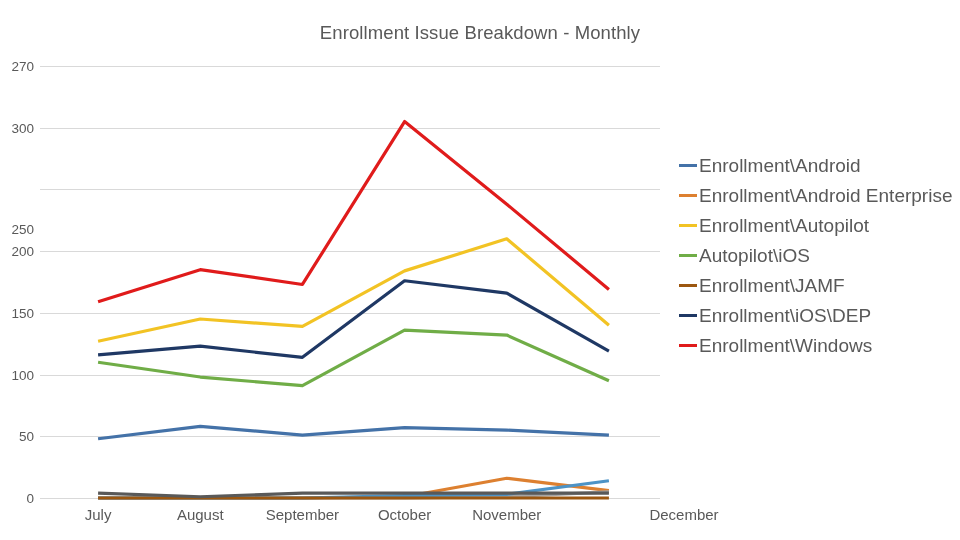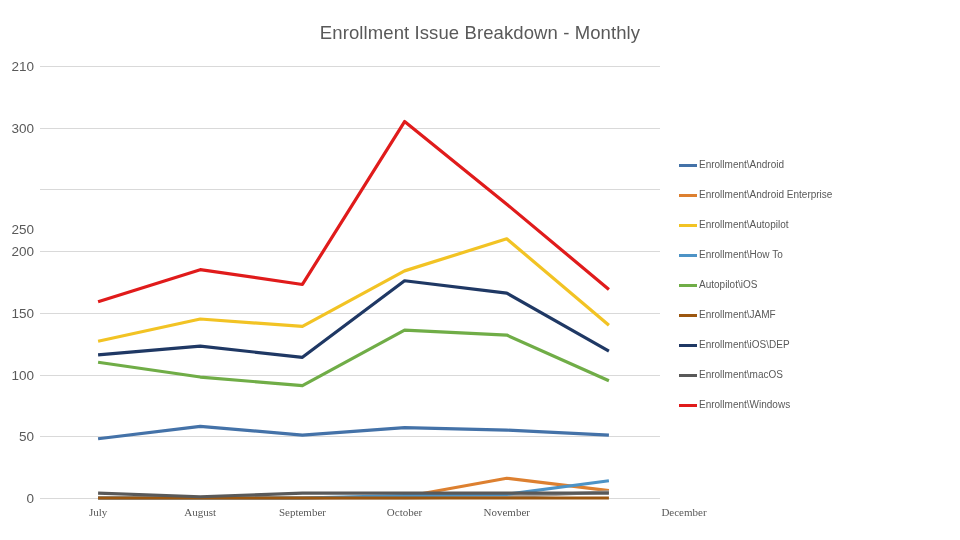--- a/index.html
+++ b/index.html
@@ -80,25 +80,24 @@
   #x-axis-labels {
     position: absolute;
     left: 47px;
     top: 506px;
     width: 613px;
     height: 30px;
   }
   .x-tick-label {
     position: absolute;
     top: 0;
-    font-size: 11px;
+    font-size: 15px;
     color: #595959;
     transform: translateX(-50%);
     white-space: nowrap;
-    font-family: Liberation Serif, serif;
   }
   
   #legend {
     position: absolute;
     left: 679px;
     top: 150px;
     width: 275px;
   }
   .legend-item {
     display: flex;
@@ -106,21 +105,21 @@
     height: 30px;
   }
   .legend-swatch {
     width: 18px;
     height: 3px;
     flex: 0 0 18px;
     margin-right: 2px;
     border-radius: 0;
   }
   .legend-label {
-    font-size: 10px;
+    font-size: 19px;
     color: #595959;
     white-space: nowrap;
     line-height: 1;
   }
 </style>
 </head>
 <body>
 
 <div id="chart-root">
 
@@ -134,21 +133,21 @@
       <div class="y-tick-label" style="top: 374.571px;">100</div>
       <div class="y-tick-mark" style="top: 374.571px;"></div>
       <div class="y-tick-label" style="top: 312.857px;">150</div>
       <div class="y-tick-mark" style="top: 312.857px;"></div>
       <div class="y-tick-label" style="top: 251.143px; margin-left: 36px;">200</div>
       <div class="y-tick-mark" style="top: 251.143px;"></div>
       <div class="y-tick-label" style="top: 189.429px; margin-top: 40px;">250</div>
       <div class="y-tick-mark" style="top: 189.429px;"></div>
       <div class="y-tick-label" style="top: 127.714px;">300</div>
       <div class="y-tick-mark" style="top: 127.714px;"></div>
-      <div class="y-tick-label" style="top: 66px;">210</div>
+      <div class="y-tick-label" style="top: 66px;">270</div>
       <div class="y-tick-mark" style="top: 66px;"></div>
     </div>
 
   <div id="plot-area">
       <div class="gridline" style="top: 0px;"></div>
       <div class="gridline" style="top: 61.7143px;"></div>
       <div class="gridline" style="top: 123.429px;"></div>
       <div class="gridline" style="top: 185.143px;"></div>
       <div class="gridline" style="top: 246.857px;"></div>
       <div class="gridline" style="top: 308.571px;"></div>
@@ -184,38 +183,30 @@
       </div>
       <div class="legend-item">
         <span class="legend-swatch" style="background: rgb(221, 128, 48);"></span>
         <span class="legend-label">Enrollment\Android Enterprise</span>
       </div>
       <div class="legend-item">
         <span class="legend-swatch" style="background: rgb(242, 195, 36);"></span>
         <span class="legend-label">Enrollment\Autopilot</span>
       </div>
       <div class="legend-item">
-        <span class="legend-swatch" style="background: rgb(77, 147, 198);"></span>
-        <span class="legend-label">Enrollment\How To</span>
-      </div>
-      <div class="legend-item">
         <span class="legend-swatch" style="background: rgb(112, 173, 71);"></span>
         <span class="legend-label">Autopilot\iOS</span>
       </div>
       <div class="legend-item">
         <span class="legend-swatch" style="background: rgb(156, 87, 16);"></span>
         <span class="legend-label">Enrollment\JAMF</span>
       </div>
       <div class="legend-item">
         <span class="legend-swatch" style="background: rgb(31, 56, 100);"></span>
         <span class="legend-label">Enrollment\iOS\DEP</span>
       </div>
       <div class="legend-item">
-        <span class="legend-swatch" style="background: rgb(89, 89, 89);"></span>
-        <span class="legend-label">Enrollment\macOS</span>
-      </div>
-      <div class="legend-item">
         <span class="legend-swatch" style="background: rgb(224, 27, 27);"></span>
         <span class="legend-label">Enrollment\Windows</span>
       </div>
     </div>
 
 </div>
 
 </body></html>

